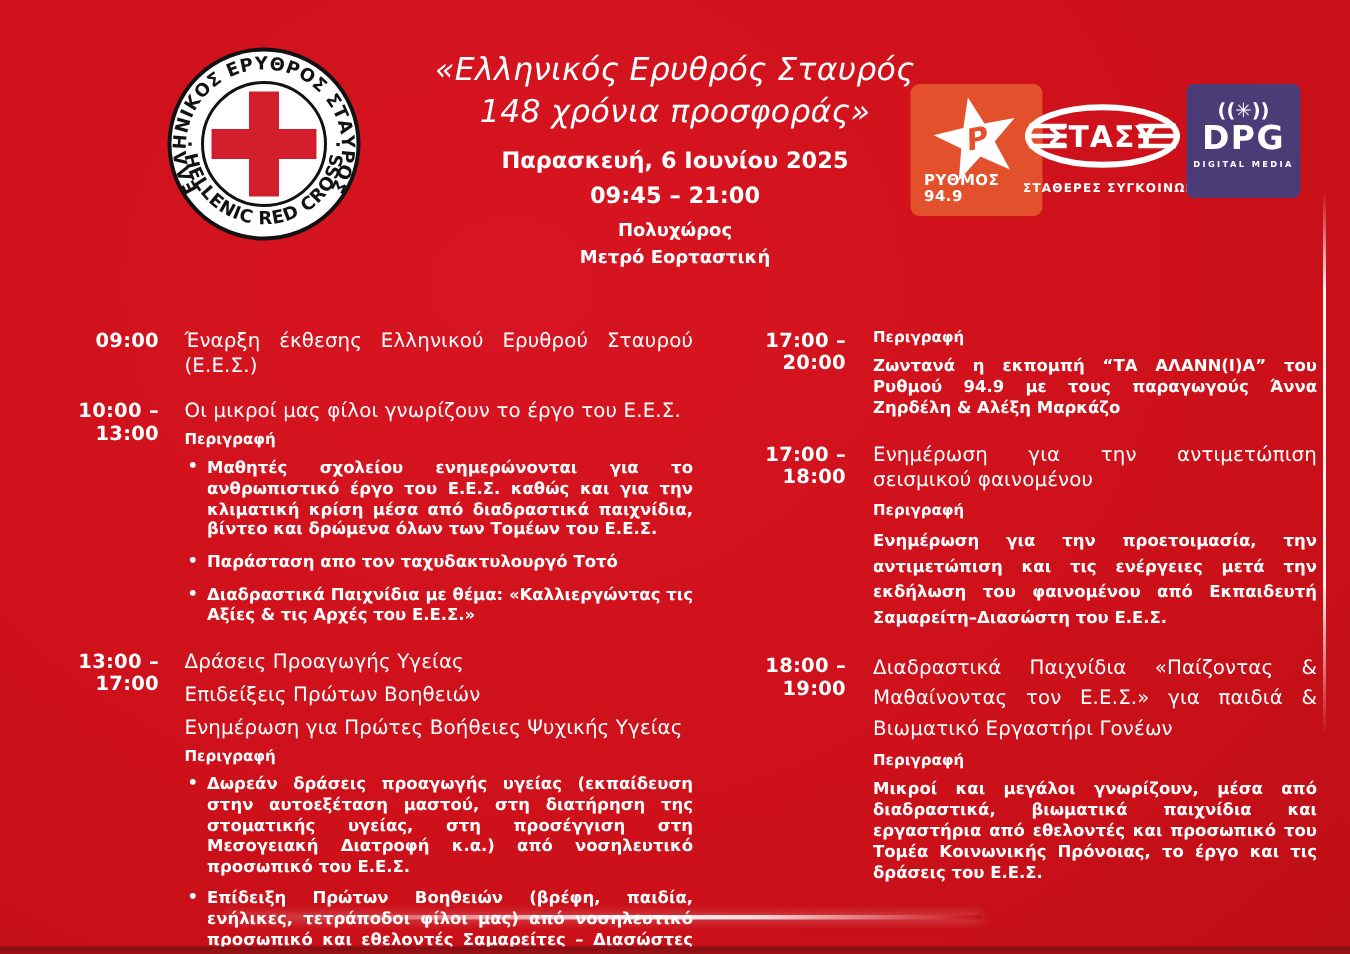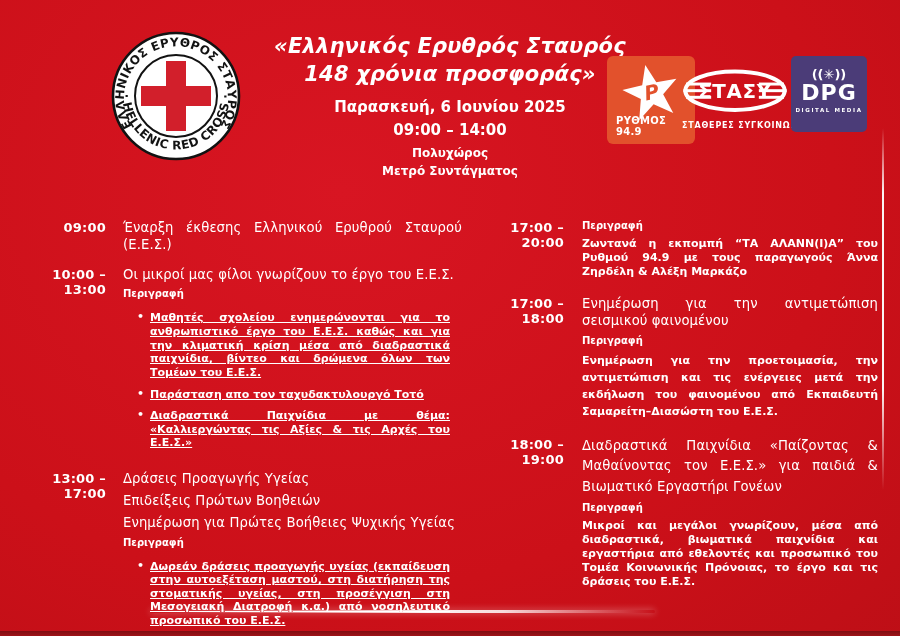--- a/index.html
+++ b/index.html
@@ -6,21 +6,21 @@
   body{width:900px;height:636px;font-family:"DejaVu Sans",sans-serif;}
   .poster{
     position:relative;width:900px;height:636px;overflow:hidden;color:#fff;
     background:radial-gradient(130% 150% at 38% 30%, #d81522 0%, #cc1019 42%, #ab0d13 100%);
   }
   
   .logo-wrap{position:absolute;left:110px;top:30px;width:132px;height:132px;}
   .logo-wrap svg{display:block;width:100%;height:100%;}
   .arc-text{font-family:"DejaVu Sans",sans-serif;font-weight:bold;fill:#121212;}
   .title-block{position:absolute;left:250px;top:33px;width:400px;text-align:center;}
-  .title-line{font-size:21px;font-weight:bold;font-style:italic;line-height:1.32;letter-spacing:.2px;text-align:center;}
+  .title-line{font-size:21px;font-weight:normal;font-style:italic;line-height:1.32;letter-spacing:.2px;text-align:center;}
   .date-line{font-size:15px;font-weight:bold;margin-top:10px;}
   .hours-line{font-size:15px;font-weight:bold;margin-top:5px;}
   .venue-line{font-size:12px;font-weight:bold;margin-top:6px;line-height:1.45;}
   
   .sponsor{position:absolute;}
   .sp-rythmos{left:607px;top:56px;width:88px;height:88px;background:#e2512c;border-radius:6px;}
   .sp-rythmos svg{display:block;margin:6px auto 0;width:62px;height:60px;}
   .rythmos-label{position:absolute;left:9px;bottom:7px;font-size:10px;font-weight:bold;letter-spacing:.3px;}
   .sp-stasy{left:682px;top:66px;width:106px;text-align:center;}
   .sp-stasy svg{display:block;width:106px;height:52px;}
@@ -36,21 +36,21 @@
   .col-right{left:478px;width:400px;}
   .schedule-item{display:flex;margin-bottom:8px;}
   .event-time{width:82px;min-width:82px;margin-right:17px;text-align:right;font-weight:bold;font-size:13px;letter-spacing:.2px;padding-top:1px;}
   .col-right .event-time{width:86px;min-width:86px;margin-right:18px;}
   .event-content{flex:1;min-width:0;}
   .event-title{font-weight:normal;font-size:13.2px;line-height:1.3;margin-bottom:5px;text-align:justify;letter-spacing:.1px;}
   .event-title.loose-title{line-height:1.55;margin-bottom:5px;}
   .desc-label{font-size:10px;font-weight:600;margin:1px 0 6px;}
   .desc-para{font-size:11px;font-weight:600;line-height:1.28;text-align:justify;margin:0 0 8px;}
   .desc-para.loose-para{line-height:1.55;}
-  .bullets{list-style:none;margin:12px;padding:0;font-size:11px;font-weight:600;text-decoration:underline;}
+  .bullets{list-style:none;margin:0;padding:0;font-size:11px;font-weight:600;}
   .bullets li{position:relative;padding-left:15px;margin-bottom:8px;line-height:1.24;text-align:justify;}
   .bullets li::before{content:"•";position:absolute;left:2px;top:-1px;}
   
   .streak-v{position:absolute;left:882px;top:128px;width:2px;height:362px;
     background:linear-gradient(to bottom, rgba(255,255,255,0) 0%, rgba(255,255,255,.95) 18%, rgba(255,255,255,.95) 72%, rgba(255,255,255,0) 100%);}
   .streak-h{position:absolute;left:150px;top:610px;width:505px;height:3px;border-radius:2px;
     background:linear-gradient(to right, rgba(255,255,255,0) 0%, rgba(255,255,255,.95) 55%, rgba(255,255,255,.85) 70%, rgba(255,255,255,0) 100%);
     box-shadow:0 0 7px rgba(255,255,255,.45);}
   .bottom-bar{position:absolute;left:0;bottom:0;width:900px;height:5px;
     background:linear-gradient(#7e0e12, #9f1318);}
@@ -76,24 +76,24 @@
       <text class="arc-text" font-size="12" letter-spacing="0.4">
         <textPath href="#arcBot" xlink:href="#arcBot" startOffset="50%" text-anchor="middle">· HELLENIC RED CROSS ·</textPath>
       </text>
     </svg>
   </div>
 
   <div class="title-block">
     <div class="title-line">«Ελληνικός Ερυθρός Σταυρός</div>
     <div class="title-line">148 χρόνια προσφοράς»</div>
     <div class="date-line">Παρασκευή, 6 Ιουνίου 2025</div>
-    <div class="hours-line">09:00 – 14:00</div>
+    <div class="hours-line">09:45 – 21:00</div>
     <div class="venue-line">
       <div>Πολυχώρος</div>
-      <div>Μετρό Συντάγματος</div>
+      <div>Μετρό Εορταστική</div>
     </div>
   </div>
 
   <div class="sponsor sp-rythmos">
     <svg viewBox="0 0 100 100">
       <g transform="rotate(-12 50 50)">
         <path d="M50 4 L62 36 L96 37 L69 58 L79 92 L50 71 L21 92 L31 58 L4 37 L38 36 Z" fill="#ffffff"></path>
         <text x="51" y="62" font-size="33" font-weight="bold" font-style="italic" text-anchor="middle" fill="#e2512c" font-family="DejaVu Sans, sans-serif">Ρ</text>
       </g>
     </svg>

